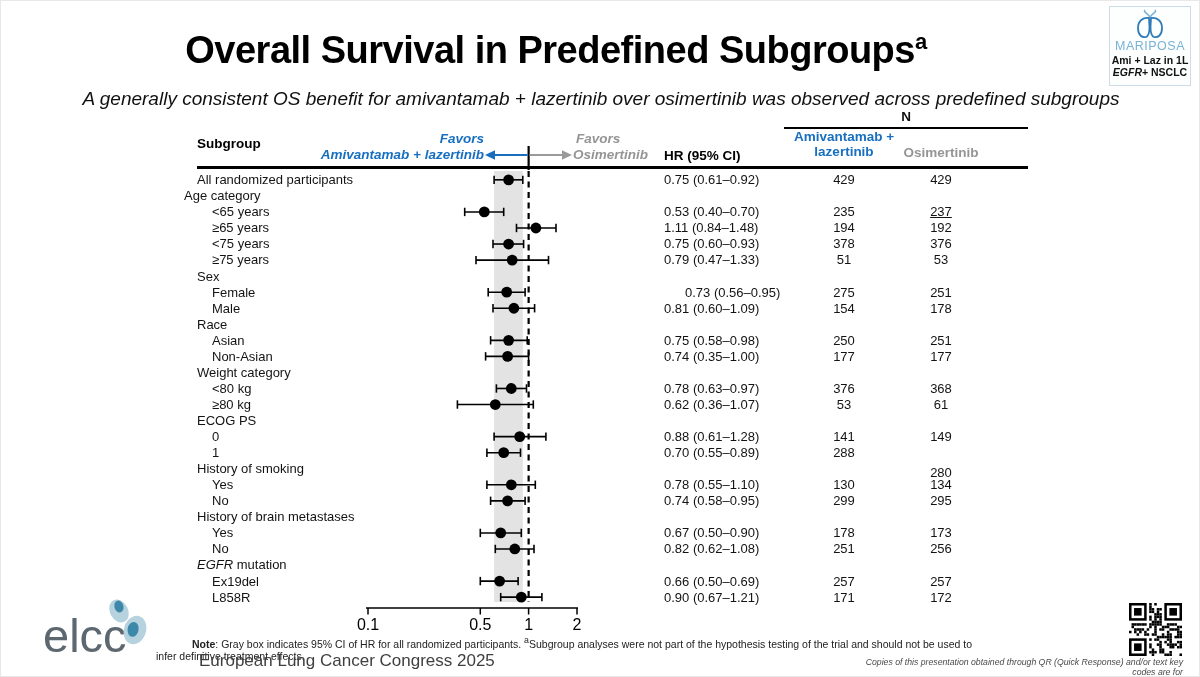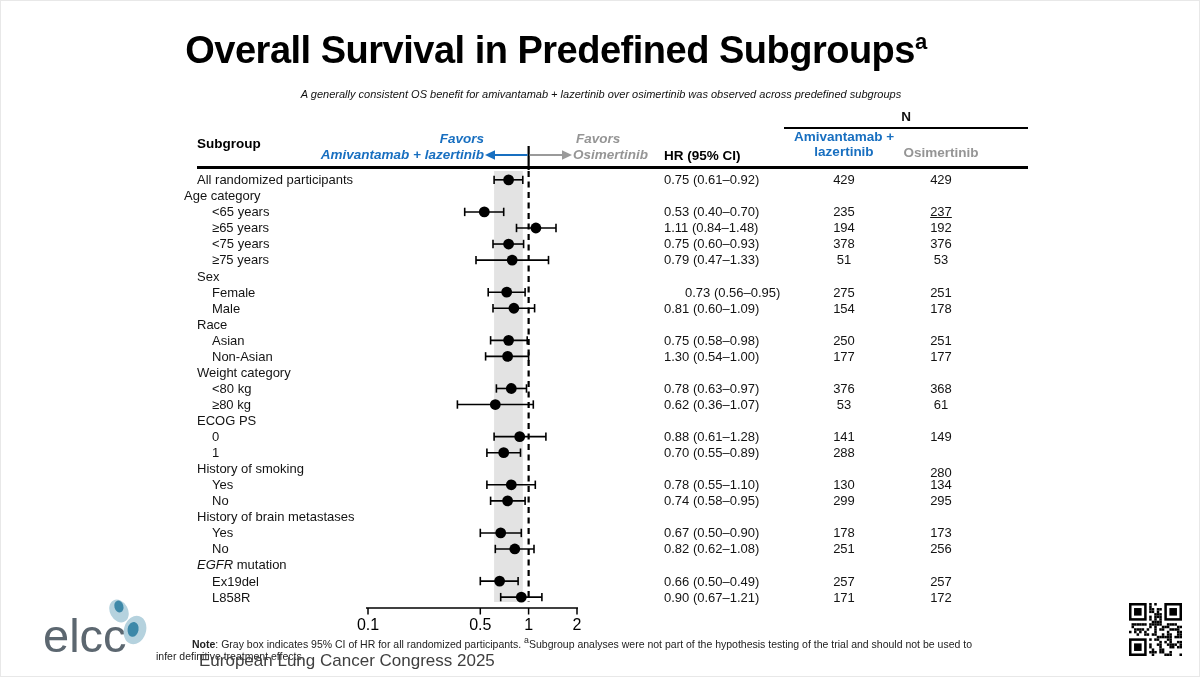--- a/index.html
+++ b/index.html
@@ -3,21 +3,21 @@
 <meta charset="utf-8">
 <style>
   html,body{margin:0;padding:0;background:#fff;}
   .slide{position:relative;width:1200px;height:677px;background:#fff;overflow:hidden;
          font-family:"Liberation Sans",sans-serif;color:#111;box-sizing:border-box;border:1px solid #e8e8e8;}
   .abs{position:absolute;}
   .b{font-weight:bold;padding-left:36px;}
   .i{font-style:italic;}
   .title{left:0;top:28px;width:1110px;text-align:center;font-size:38px;font-weight:bold;letter-spacing:-0.5px;color:#000;}
   .title sup{font-size:22px;}
-  .subtitle{left:0;top:87px;width:1200px;text-align:center;font-size:11px;font-style:italic;color:#101010;}
+  .subtitle{left:0;top:87px;width:1200px;text-align:center;font-size:19px;font-style:italic;color:#101010;}
   
   .badge{right:8px;top:5px;width:82px;height:80px;border:1px solid #ccdde9;background:#fdfefe;text-align:center;padding-top:2px;box-sizing:border-box;}
   .badge .bname{font-size:12.5px;letter-spacing:0.5px;color:#79b3d6;margin-top:0px;}
   .badge .bl1{font-size:10.5px;font-weight:bold;color:#111;margin-top:1px;}
   .badge .bl2{font-size:10.5px;font-weight:bold;color:#111;}
   
   .hdr{font-size:13.5px;font-weight:bold;color:#000;}
   .favL{left:296px;top:130px;width:187px;text-align:right;font-size:13.5px;font-weight:bold;font-style:italic;line-height:15.5px;color:#186fc0;}
   .favR{left:572px;top:130px;width:187px;text-align:left;font-size:13.5px;font-weight:bold;font-style:italic;line-height:15.5px;color:#959595;}
   .favR .l1{padding-left:3px;}
@@ -38,20 +38,33 @@
   #plot-svg{position:absolute;left:0;top:0;pointer-events:none;}
 </style>
 </head>
 <body>
 
 <div class="slide">
 
   <div class="abs title"><span>Overall Survival in Predefined Subgroups</span><sup>a</sup></div>
   <div class="abs subtitle">A generally consistent OS benefit for amivantamab + lazertinib over osimertinib was observed across predefined subgroups</div>
 
+  <div class="abs badge">
+    <span>
+      <svg width="40" height="30" viewBox="0 0 40 30" style="margin:0 auto;">
+        <path d="M20 8 C17 4 13 3 15 1" fill="none" stroke="#79b3d6" stroke-width="1.6"></path>
+        <path d="M20 8 C23 4 27 3 25 1" fill="none" stroke="#79b3d6" stroke-width="1.6"></path>
+        <path d="M19 9 C13 8 8 12 8 19 C8 26 12 29 16 28 C19 27 19.5 23 19.5 18 Z" fill="none" stroke="#2f7cb8" stroke-width="1.8"></path>
+        <path d="M21 9 C27 8 32 12 32 19 C32 26 28 29 24 28 C21 27 20.5 23 20.5 18 Z" fill="none" stroke="#2f7cb8" stroke-width="1.8"></path>
+      </svg>
+    </span>
+    <div class="bname">MARIPOSA</div>
+    <div class="bl1">Ami + Laz in 1L</div>
+    <div class="bl2"><span class="i">EGFR</span><span>+ NSCLC</span></div>
+  </div>
 
   <div class="abs hdr" style="left:196px;top:135px;text-align:center;">Subgroup</div>
   <div class="abs favL">
     <div>Favors</div>
     <div>Amivantamab + lazertinib</div>
   </div>
   <div class="abs favR">
     <div class="l1">Favors</div>
     <div>Osimertinib</div>
   </div>
@@ -95,21 +108,21 @@
       <div class="rowtxt" style="left:211px;top:299.6px;">Male</div>
       <div class="rowtxt" style="left:663px;top:299.6px;">0.81 (0.60–1.09)</div>
       <div class="rowtxt ctr" style="left:781px;top:299.6px;width:124px;">154</div>
       <div class="rowtxt ctr" style="left:888px;top:299.6px;width:104px;">178</div>
       <div class="rowtxt" style="left:196px;top:315.7px;">Race</div>
       <div class="rowtxt" style="left:211px;top:331.7px;">Asian</div>
       <div class="rowtxt" style="left:663px;top:331.7px;">0.75 (0.58–0.98)</div>
       <div class="rowtxt ctr" style="left:781px;top:331.7px;width:124px;">250</div>
       <div class="rowtxt ctr" style="left:888px;top:331.7px;width:104px;">251</div>
       <div class="rowtxt" style="left:211px;top:347.8px;">Non-Asian</div>
-      <div class="rowtxt" style="left:663px;top:347.8px;">1.30 (0.54–1.00)</div>
+      <div class="rowtxt" style="left:663px;top:347.8px;">0.74 (0.35–1.00)</div>
       <div class="rowtxt ctr" style="left:781px;top:347.8px;width:124px;">177</div>
       <div class="rowtxt ctr" style="left:888px;top:347.8px;width:104px;">177</div>
       <div class="rowtxt" style="left:196px;top:363.8px;">Weight category</div>
       <div class="rowtxt" style="left:211px;top:379.8px;">&lt;80 kg</div>
       <div class="rowtxt" style="left:663px;top:379.8px;">0.78 (0.63–0.97)</div>
       <div class="rowtxt ctr" style="left:781px;top:379.8px;width:124px;">376</div>
       <div class="rowtxt ctr" style="left:888px;top:379.8px;width:104px;">368</div>
       <div class="rowtxt" style="left:211px;top:395.9px;">≥80 kg</div>
       <div class="rowtxt" style="left:663px;top:395.9px;">0.62 (0.36–1.07)</div>
       <div class="rowtxt ctr" style="left:781px;top:395.9px;width:124px;">53</div>
@@ -136,21 +149,21 @@
       <div class="rowtxt" style="left:211px;top:524.3px;">Yes</div>
       <div class="rowtxt" style="left:663px;top:524.3px;">0.67 (0.50–0.90)</div>
       <div class="rowtxt ctr" style="left:781px;top:524.3px;width:124px;">178</div>
       <div class="rowtxt ctr" style="left:888px;top:524.3px;width:104px;">173</div>
       <div class="rowtxt" style="left:211px;top:540.4px;">No</div>
       <div class="rowtxt" style="left:663px;top:540.4px;">0.82 (0.62–1.08)</div>
       <div class="rowtxt ctr" style="left:781px;top:540.4px;width:124px;">251</div>
       <div class="rowtxt ctr" style="left:888px;top:540.4px;width:104px;">256</div>
       <div class="rowtxt" style="left:196px;top:556.4px;"><i>EGFR</i> mutation</div>
       <div class="rowtxt" style="left:211px;top:572.5px;">Ex19del</div>
-      <div class="rowtxt" style="left:663px;top:572.5px;">0.66 (0.50–0.49)</div>
+      <div class="rowtxt" style="left:663px;top:572.5px;">0.66 (0.50–0.69)</div>
       <div class="rowtxt ctr" style="left:781px;top:572.5px;width:124px;">257</div>
       <div class="rowtxt ctr" style="left:888px;top:572.5px;width:104px;">257</div>
       <div class="rowtxt" style="left:211px;top:588.5px;">L858R</div>
       <div class="rowtxt" style="left:663px;top:588.5px;">0.90 (0.67–1.21)</div>
       <div class="rowtxt ctr" style="left:781px;top:588.5px;width:124px;">171</div>
       <div class="rowtxt ctr" style="left:888px;top:588.5px;width:104px;">172</div>
     </div>
 
   <svg id="plot-svg" width="1200" height="677" viewBox="0 0 1200 677">
       <rect x="493.1" y="170" width="28.7" height="431" fill="#e3e3e3"></rect>
@@ -392,13 +405,17 @@
         <rect x="2.5238095238095237" y="2.5238095238095237" width="12.619047619047619" height="12.619047619047619" fill="#fff"></rect>
         <rect x="5.0476190476190474" y="5.0476190476190474" width="7.571428571428571" height="7.571428571428571" fill="#000"></rect>
         <rect x="35.33333333333333" y="0" width="17.666666666666664" height="17.666666666666664" fill="#000"></rect>
         <rect x="37.857142857142854" y="2.5238095238095237" width="12.619047619047619" height="12.619047619047619" fill="#fff"></rect>
         <rect x="40.38095238095238" y="5.0476190476190474" width="7.571428571428571" height="7.571428571428571" fill="#000"></rect>
         <rect x="0" y="35.33333333333333" width="17.666666666666664" height="17.666666666666664" fill="#000"></rect>
         <rect x="2.5238095238095237" y="37.857142857142854" width="12.619047619047619" height="12.619047619047619" fill="#fff"></rect>
         <rect x="5.0476190476190474" y="40.38095238095238" width="7.571428571428571" height="7.571428571428571" fill="#000"></rect>
       </svg>
   </span>
+  <div class="abs copies">
+    <div>Copies of this presentation obtained through QR (Quick Response) and/or text key codes are for</div>
+
+  </div>
 </div>
 
 </body></html>

